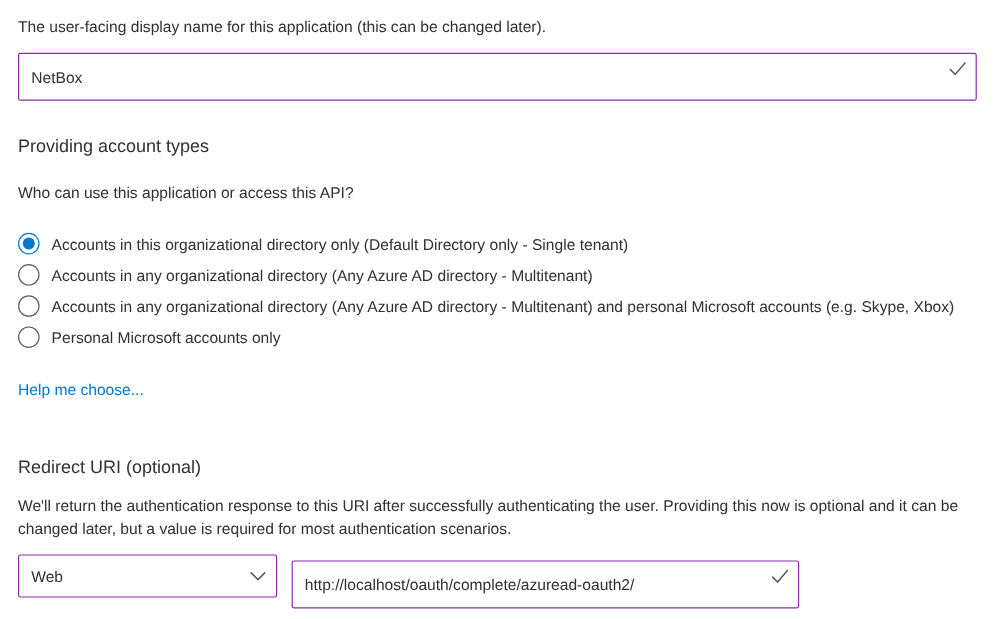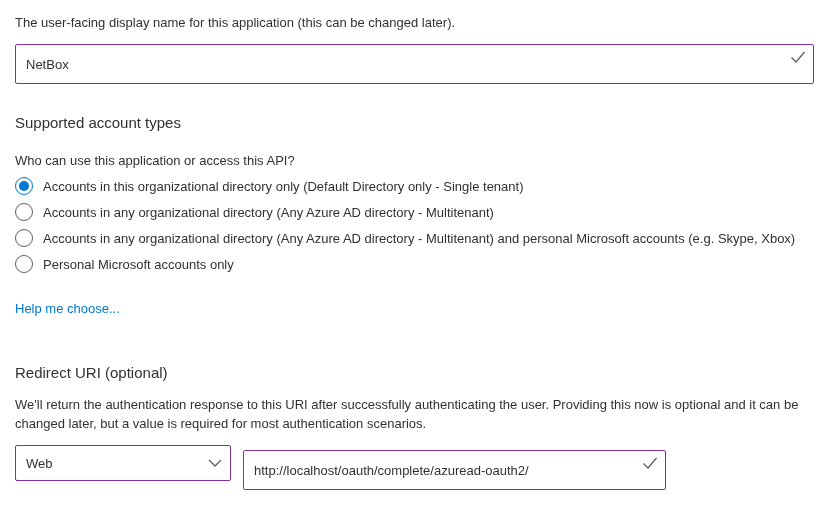--- a/index.html
+++ b/index.html
@@ -32,21 +32,21 @@
     line-height: 19px;
     color: #323130;
   }
 
   
   .name-title       { margin-top: 11px; }
   .name-desc        { margin-top: 13px; }
   .name-field       { margin-top: 12px; }
   .account-title    { margin-top: 43px; }
   .account-question { margin-top: 18px; }
-  .radio-group      { margin-top: 3px; }
+  .radio-group      { margin-top: 20px; }
   .help-link-row    { margin-top: 22px; }
   .redirect-title   { margin-top: 46px; }
   .redirect-desc    { margin-top: 12px; max-width: 799px; }
   .uri-row          { margin-top: 12px; }
 
   .field {
     position: relative;
     height: 26px;
   }
   .field.full { width: 100%; }
@@ -154,21 +154,21 @@
   <p class="desc name-desc">The user-facing display name for this application (this can be changed later).</p>
   <div class="field full name-field">
     <input type="text" value="NetBox" style="">
     <span class="field-icon">
       <svg width="16" height="13" viewBox="0 0 16 13">
           <path d="M1.5 7 L6 11.5 L14.5 1.5" fill="none" stroke="#605e5c" stroke-width="1.3"></path>
         </svg>
     </span>
   </div>
 
-  <h2 class="section-title account-title">Supported account types</h2>
+  <h2 class="section-title account-title">Providing account types</h2>
   <p class="desc account-question">Who can use this application or access this API?</p>
 
   <div class="radio-group">
     <div class="radio-row">
       <span class="radio checked"></span>
       <span class="radio-label">Accounts in this organizational directory only (Default Directory only - Single tenant)</span>
     </div>
     <div class="radio-row">
       <span class="radio"></span>
       <span class="radio-label">Accounts in any organizational directory (Any Azure AD directory - Multitenant)</span>

